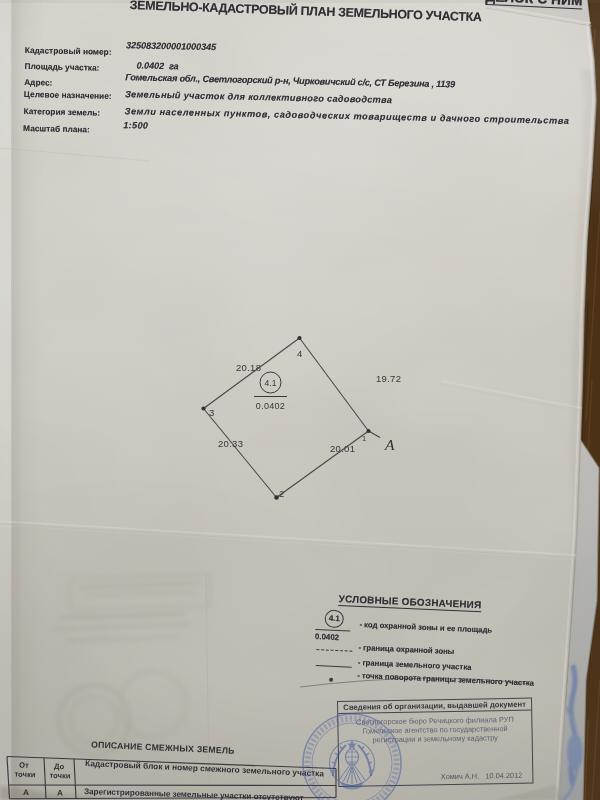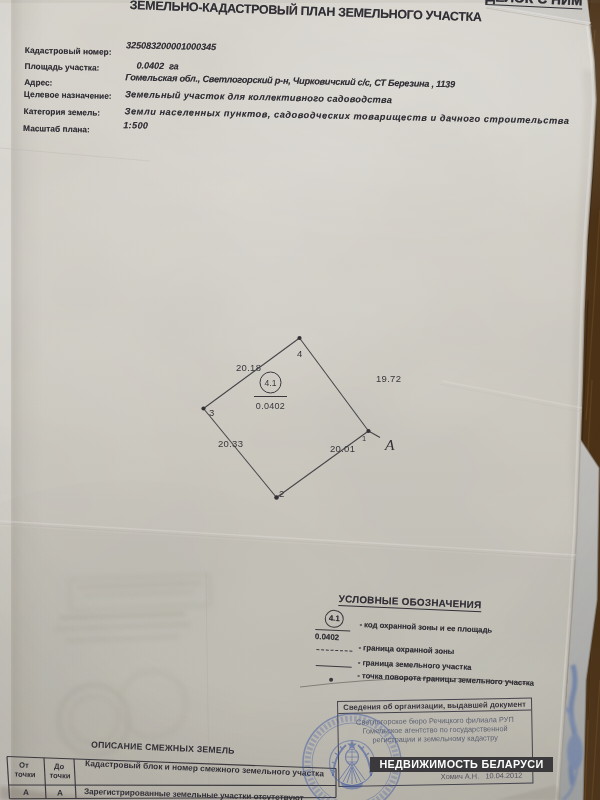--- a/index.html
+++ b/index.html
@@ -255,14 +255,13 @@
     <ellipse cx="57" cy="45" rx="6.5" ry="8" fill="none" stroke-width="1.2"></ellipse>
     <path d="M50.5,45 h13 M52,40 h10 M52,50 h10 M57,37 v16" stroke-width="0.8" fill="none"></path>
     <path d="M44,68 L57,50 M48,70 L57,53 M52,71 L57,55 M57,72 L57,56 M62,71 L57,55 M66,70 L57,53 M70,68 L57,50" stroke-width="1" fill="none"></path>
     <path d="M38,64 Q39,44 51,33" stroke-width="2" fill="none"></path>
     <path d="M76,64 Q75,44 63,33" stroke-width="2" fill="none"></path>
     <path d="M40,60 l-4,-2 M41,52 l-4,-2 M44,44 l-4,-3 M48,38 l-3,-3.5 M74,60 l4,-2 M73,52 l4,-2 M70,44 l4,-3 M66,38 l3,-3.5" stroke-width="1.2" fill="none"></path>
     <path d="M46,70 Q57,76 68,70 l-1,5 Q57,80 47,75 Z" stroke="none" opacity="0.8"></path>
   </g>
 </svg>
 
-<div class="abs" style="left:370px;top:757px;width:183px;height:15px;background:#3b393c;color:#fdfdfd;font-weight:bold;font-size:10.8px;text-align:center;line-height:15.5px;letter-spacing:0.3px">НЕДВИЖИМОСТЬ БЕЛАРУСИ</div>
 </div>
 
 </body></html>

